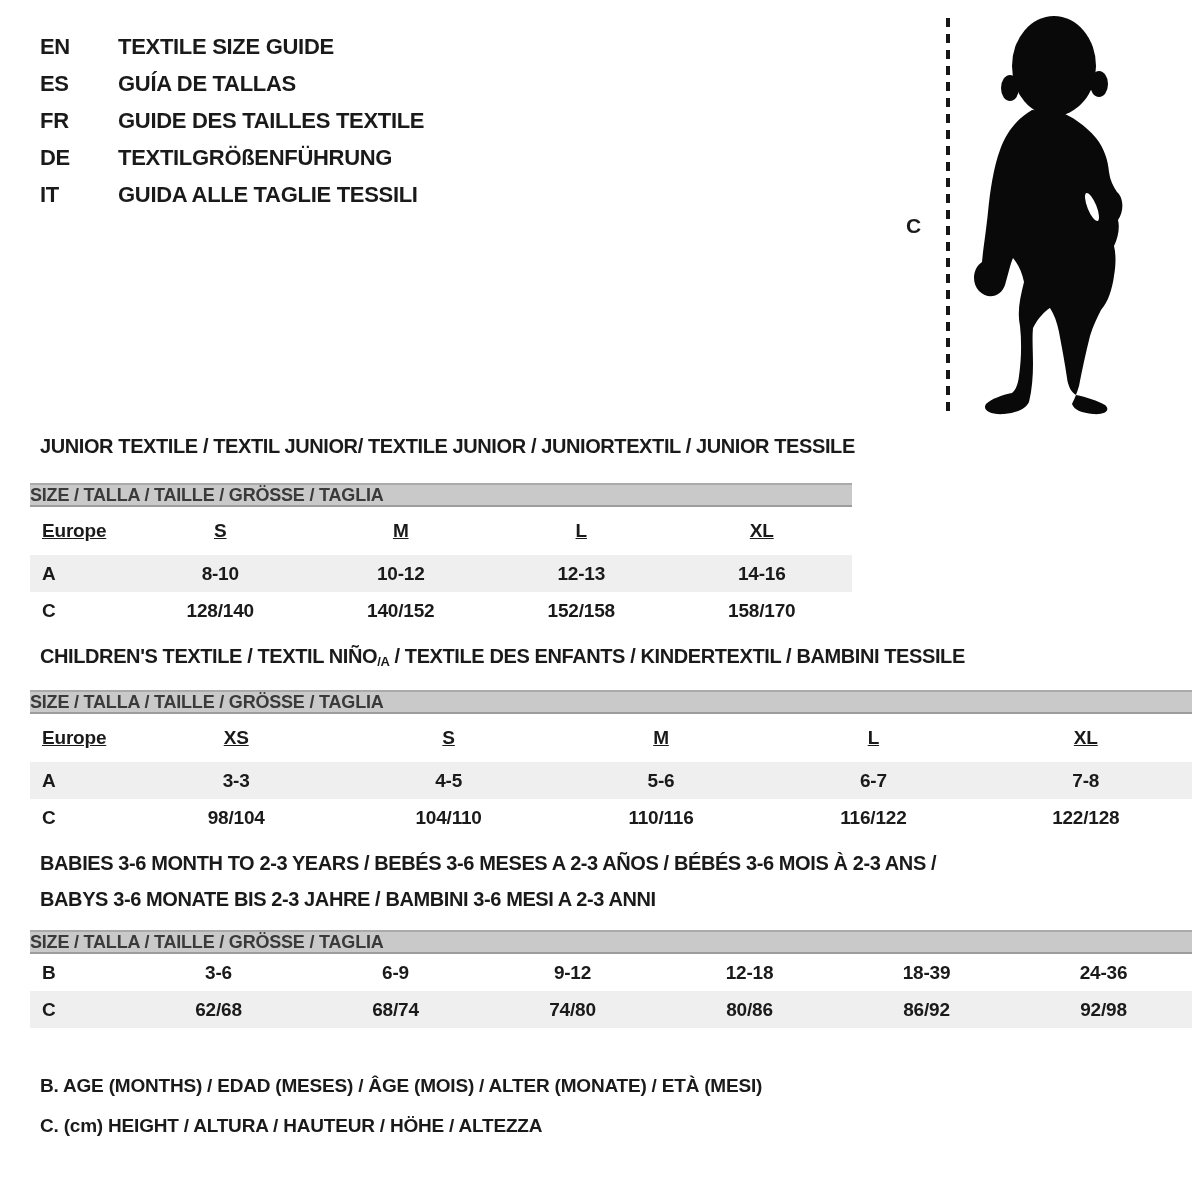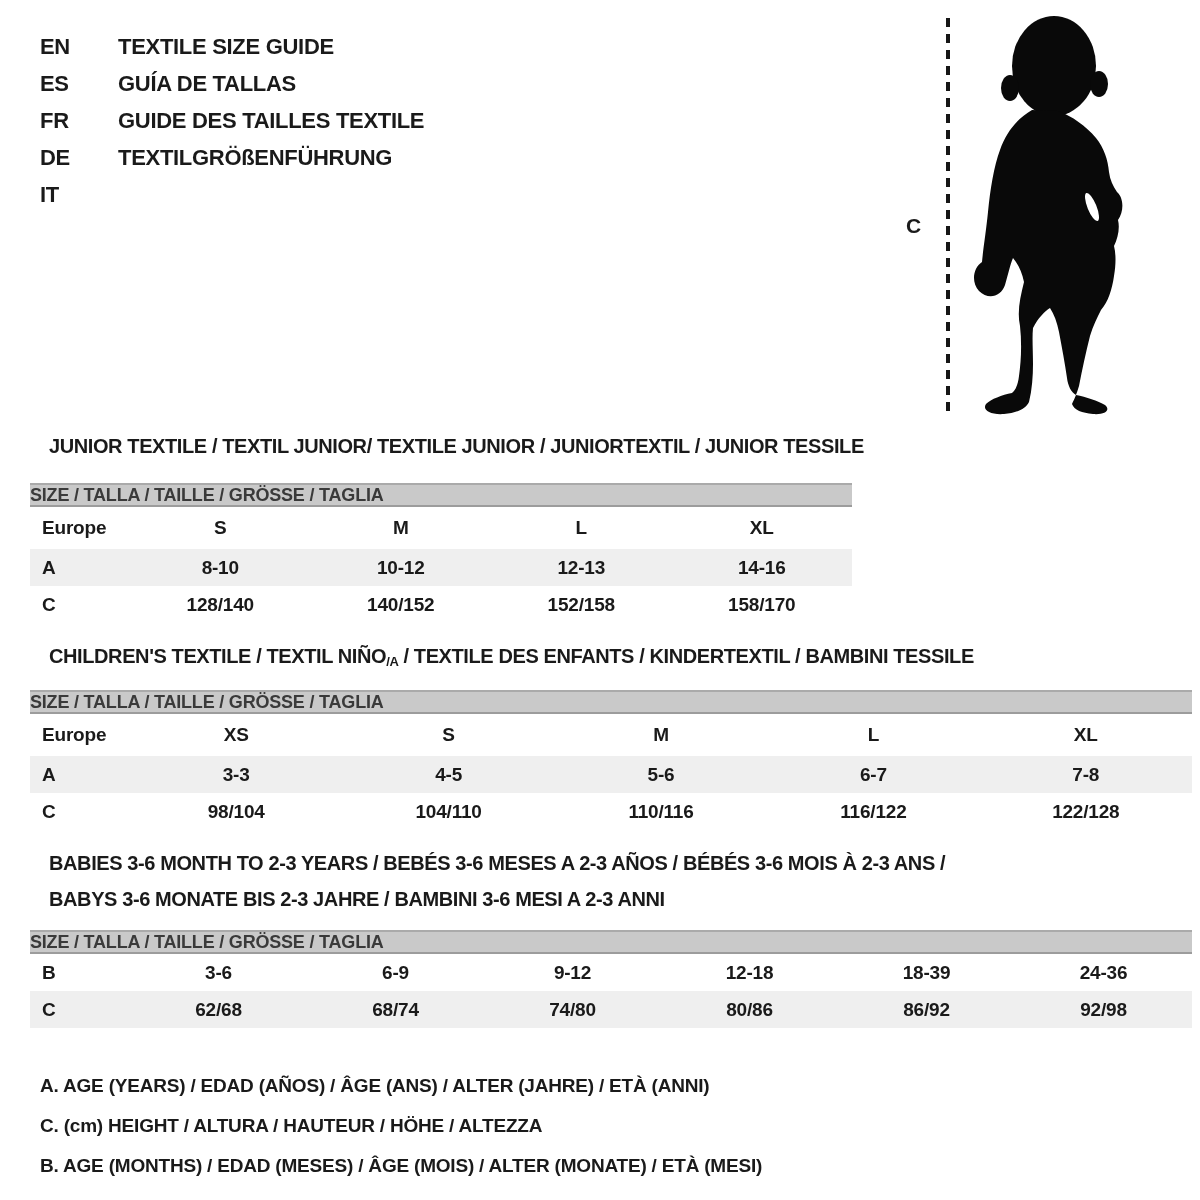--- a/index.html
+++ b/index.html
@@ -10,33 +10,33 @@
   }
   
   .lang{position:absolute;left:40px;top:28px;font-size:22px;line-height:37px;letter-spacing:-0.3px;}
   .lang-row{display:grid;grid-template-columns:78px auto;}
   
   .meas-line{position:absolute;left:946px;top:18px;width:4px;height:398px;
     background:repeating-linear-gradient(to bottom,#161616 0 9px,transparent 9px 16px);}
   .meas-label{position:absolute;left:906px;top:214px;font-size:21px;}
   .toddler{position:absolute;left:966px;top:14px;}
   
-  .sec-heading{position:absolute;left:49px;font-size:20px;letter-spacing:-0.4px;white-space:nowrap;line-height:20px;}
+  .sec-heading{position:absolute;left:40px;font-size:20px;letter-spacing:-0.4px;white-space:nowrap;line-height:20px;}
   .sec-heading .sub{font-size:13px;vertical-align:-3px;}
   .heading2line{line-height:36px;}
   
   .table{position:absolute;left:30px;}
   .t-junior{top:483px;width:822px;}
   .t-children{top:690px;width:1162px;}
   .t-babies{top:930px;width:1162px;}
   .size-bar{box-sizing:border-box;height:24px;line-height:20px;padding-left:0;
     background:#c9c9c9;border-top:2px solid #aaaaaa;border-bottom:2px solid #9c9c9c;
     font-size:18px;color:#3a3a3a;letter-spacing:-0.2px;}
   .trow{display:grid;align-items:center;font-size:19px;letter-spacing:-0.2px;}
-  .trow.header{height:42px;}
+  .trow.header{height:48px;text-decoration:underline;}
   .trow.data{height:37px;}
   .shade{background:#efefef;}
   .cols4{grid-template-columns:100px repeat(4,1fr);}
   .cols5{grid-template-columns:100px repeat(5,1fr);}
   .cols6{grid-template-columns:100px repeat(6,1fr);}
   .cell{text-align:center;}
   .cell.rlabel{text-align:left;padding-left:12px;}
   
   .legend{position:absolute;left:40px;top:1066px;font-size:19px;line-height:40px;letter-spacing:-0.2px;}
 </style>
@@ -57,20 +57,21 @@
     <div class="lang-row">
       <span>FR</span>
       <span>GUIDE DES TAILLES TEXTILE</span>
     </div>
     <div class="lang-row">
       <span>DE</span>
       <span>TEXTILGRÖßENFÜHRUNG</span>
     </div>
     <div class="lang-row">
       <span>IT</span>
+      <span>GUIDA ALLE TAGLIE TESSILI</span>
     </div>
   </div>
 
   <div class="meas-line"></div>
   <div class="meas-label">C</div>
   <svg class="toddler" width="174" height="404" viewBox="0 0 174 404" fill="#090909">
     <ellipse cx="88" cy="52" rx="42" ry="50"></ellipse>
     <ellipse cx="44" cy="74" rx="9" ry="13"></ellipse>
     <ellipse cx="133" cy="70" rx="9" ry="13"></ellipse>
     <path d="M 66 96
@@ -184,18 +185,17 @@
       <span class="cell">62/68</span>
       <span class="cell">68/74</span>
       <span class="cell">74/80</span>
       <span class="cell">80/86</span>
       <span class="cell">86/92</span>
       <span class="cell">92/98</span>
     </div>
   </div>
 
   <div class="legend">
-    <div>A. AGE (YEARS) / EDAD (AÑOS) / ÂGE (ANS) / ALTER (JAHRE) / ETÀ (ANNI)</div>
+    <div>B. AGE (MONTHS) / EDAD (MESES) / ÂGE (MOIS) / ALTER (MONATE) / ETÀ (MESI)</div>
     <div>C. (cm) HEIGHT / ALTURA / HAUTEUR / HÖHE / ALTEZZA</div>
-    <div>B. AGE (MONTHS) / EDAD (MESES) / ÂGE (MOIS) / ALTER (MONATE) / ETÀ (MESI)</div>
   </div>
 
 </div>
 
 </body></html>

